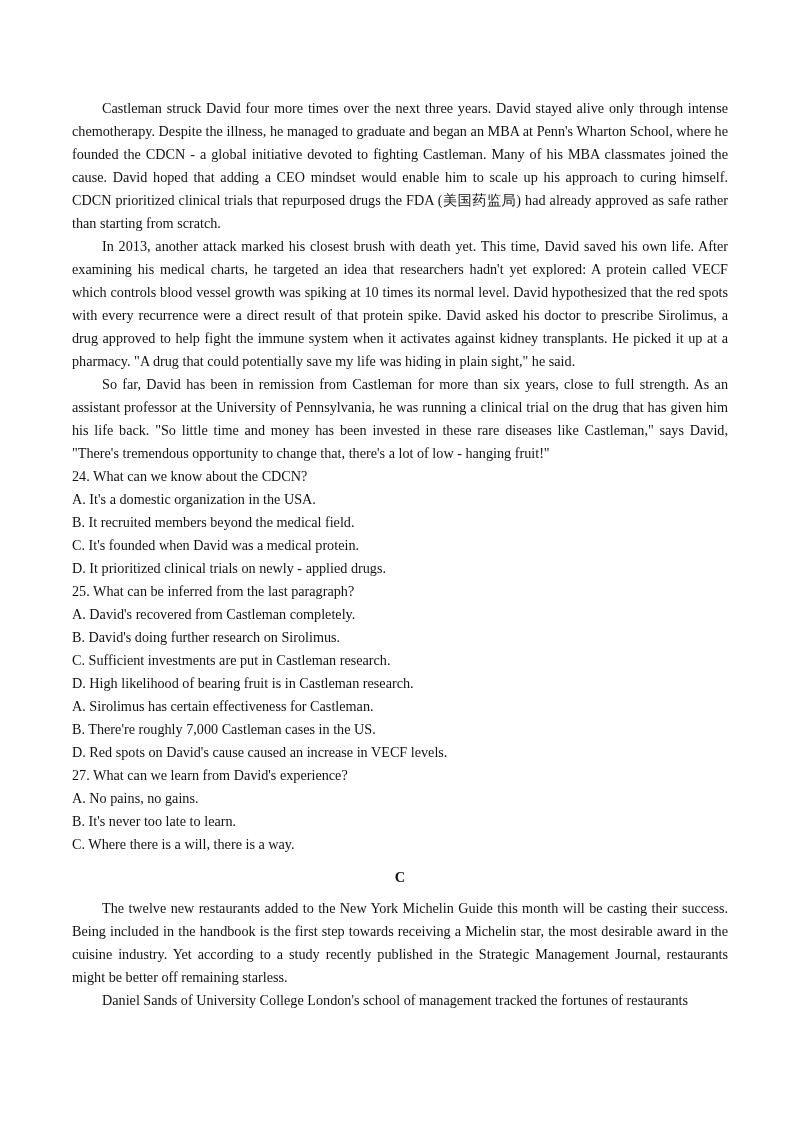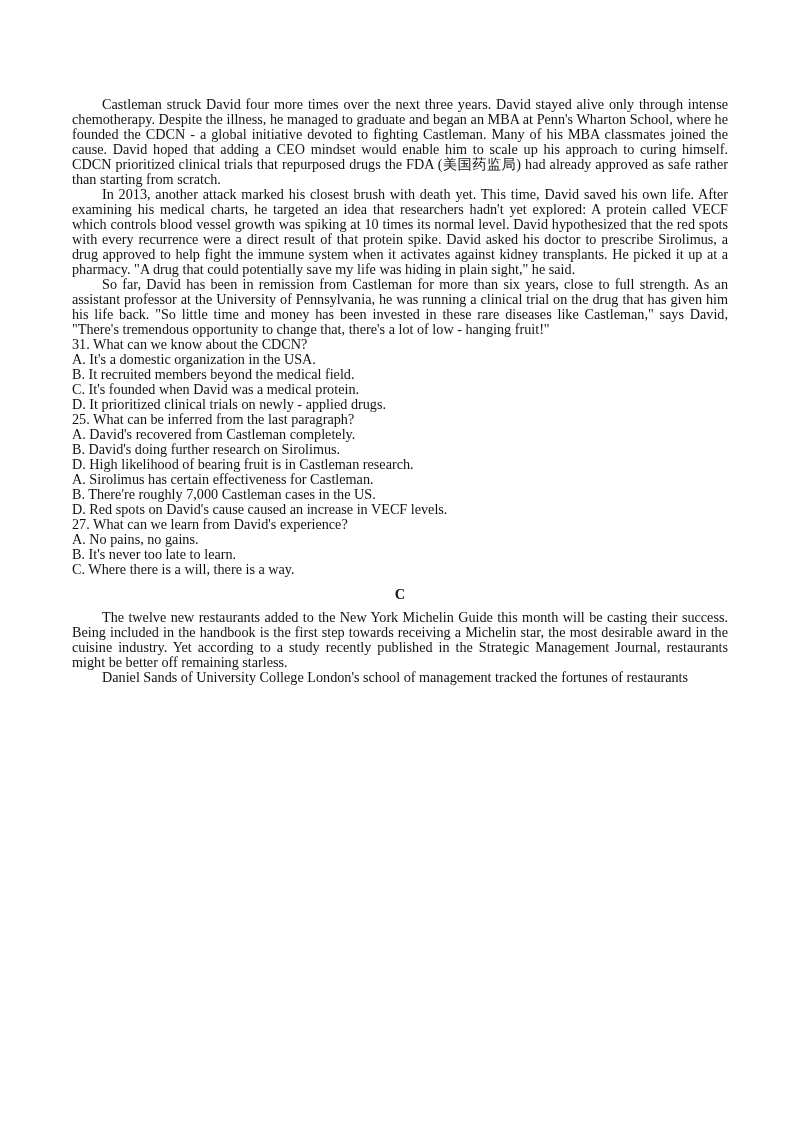--- a/index.html
+++ b/index.html
@@ -3,21 +3,21 @@
 <meta charset="utf-8">
 <style>
   html, body { margin: 0; padding: 0; background: #ffffff; }
   body {
     width: 800px; height: 1131px; position: relative; overflow: hidden;
     font-family: "Liberation Serif", "DejaVu Serif", serif;
     color: #111111;
   }
   .page {
     position: absolute; left: 72px; top: 97px; width: 656px;
-    font-size: 14.2px; line-height: 15px;
+    font-size: 14.2px; line-height: 23px;
   }
   .para { margin: 0; text-indent: 30px; text-align: justify; }
   .line { margin: 0; white-space: nowrap; }
   .section-letter {
     text-align: center; font-weight: bold; margin: 10px 0 8px 0;
     font-size: 14.5px;
   }
   .q-block { margin: 0; }
 </style>
 </head>
@@ -26,30 +26,31 @@
 <div class="page">
 
   <section>
     <p class="para">Castleman struck David four more times over the next three years. David stayed alive only through intense chemotherapy. Despite the illness, he managed to graduate and began an MBA at Penn's Wharton School, where he founded the CDCN - a global initiative devoted to fighting Castleman. Many of his MBA classmates joined the cause. David hoped that adding a CEO mindset would enable him to scale up his approach to curing himself. CDCN prioritized clinical trials that repurposed drugs the FDA (美国药监局) had already approved as safe rather than starting from scratch.</p>
     <p class="para">In 2013, another attack marked his closest brush with death yet. This time, David saved his own life. After examining his medical charts, he targeted an idea that researchers hadn't yet explored: A protein called VECF which controls blood vessel growth was spiking at 10 times its normal level. David hypothesized that the red spots with every recurrence were a direct result of that protein spike. David asked his doctor to prescribe Sirolimus, a drug approved to help fight the immune system when it activates against kidney transplants. He picked it up at a pharmacy. "A drug that could potentially save my life was hiding in plain sight," he said.</p>
     <p class="para">So far, David has been in remission from Castleman for more than six years, close to full strength. As an assistant professor at the University of Pennsylvania, he was running a clinical trial on the drug that has given him his life back. "So little time and money has been invested in these rare diseases like Castleman," says David, "There's tremendous opportunity to change that, there's a lot of low - hanging fruit!"</p>
   </section>
 
   <section>
     <div class="q-block">
-      <p class="line">31. What can we know about the CDCN?</p>
+      <p class="line">24. What can we know about the CDCN?</p>
       <p class="line">A. It's a domestic organization in the USA.</p>
       <p class="line">B. It recruited members beyond the medical field.</p>
       <p class="line">C. It's founded when David was a medical protein.</p>
       <p class="line">D. It prioritized clinical trials on newly - applied drugs.</p>
     </div>
     <div class="q-block">
       <p class="line">25. What can be inferred from the last paragraph?</p>
       <p class="line">A. David's recovered from Castleman completely.</p>
       <p class="line">B. David's doing further research on Sirolimus.</p>
+      <p class="line">C. Sufficient investments are put in Castleman research.</p>
       <p class="line">D. High likelihood of bearing fruit is in Castleman research.</p>
     </div>
     <div class="q-block">
       <p class="line">A. Sirolimus has certain effectiveness for Castleman.</p>
       <p class="line">B. There're roughly 7,000 Castleman cases in the US.</p>
       <p class="line">D. Red spots on David's cause caused an increase in VECF levels.</p>
     </div>
     <div class="q-block">
       <p class="line">27. What can we learn from David's experience?</p>
       <p class="line">A. No pains, no gains.</p>

